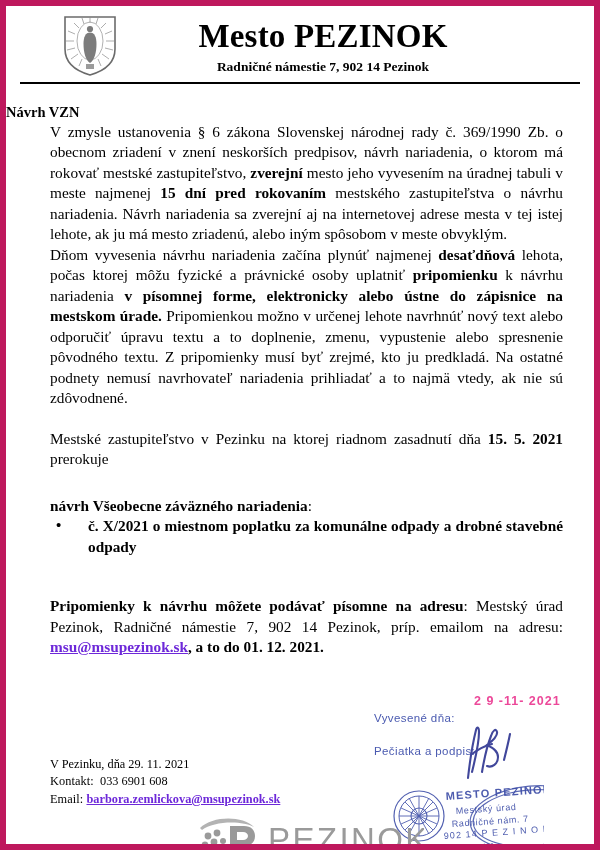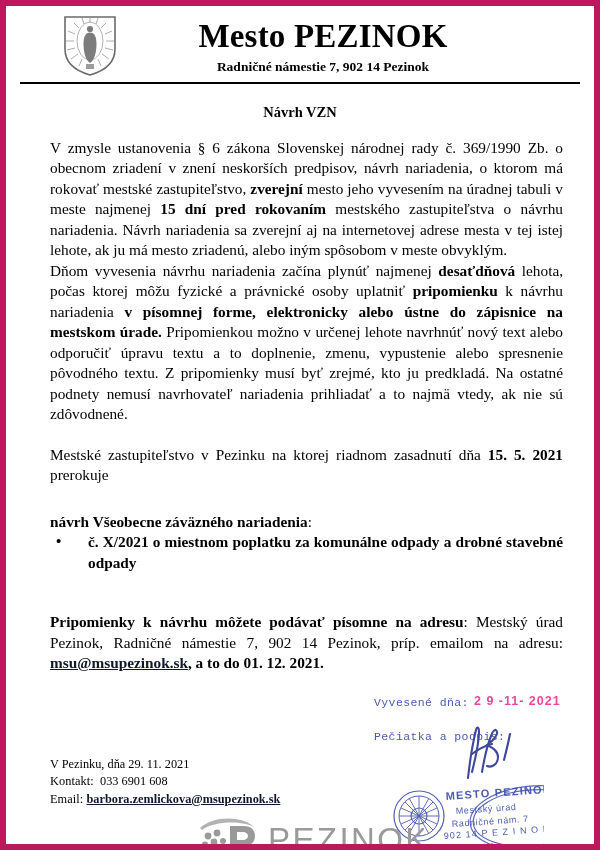--- a/index.html
+++ b/index.html
@@ -56,28 +56,28 @@
     margin-top: 4px;
   }
   .hrule {
     height: 0;
     border-top: 2px solid #000;
     margin: 5px 14px 0 14px;
   }
 
   
   .doc-title {
-    text-align: center;
+    text-align: left;
     font-size: 14.5px;
     font-weight: bold;
     margin-top: 20px;
   }
   .body-wrap {
     padding: 0 31px 0 44px;
-    margin-top: 17px;
+    margin-top: 1px;
   }
   p.just {
     text-align: justify;
     font-size: 15.3px;
     line-height: 1.34;
     margin: 0;
     text-indent: 0;
     hyphens: none;
   }
   .b { font-weight: bold; }
@@ -94,36 +94,36 @@
     position: relative;
     padding-left: 38px;
   }
   .bullet-line .dot {
     position: absolute;
     left: 6px;
     top: -1px;
     font-size: 15px;
   }
   .link {
-    color: #0f172a;
+    color: #6d28d9;
     text-decoration: underline;
     font-weight: bold;
   }
 
   
   .lower {
     position: absolute;
     left: 0; right: 0; top: 686px; bottom: 0;
   }
   .sign-block {
     position: absolute;
     left: 368px;
-    top: 4px;
+    top: 20px;
     color: #4a5ab0;
-    font-family: Liberation Mono, monospace;
+    font-family: Liberation Sans, sans-serif;
     font-size: 11.5px;
     letter-spacing: 0.4px;
   }
   .sign-line-2 { margin-top: 21px; }
   .date-stamp {
     position: absolute;
     left: 468px;
     top: 2px;
     font-family: "Liberation Sans", "DejaVu Sans", sans-serif;
     font-size: 12.5px;

